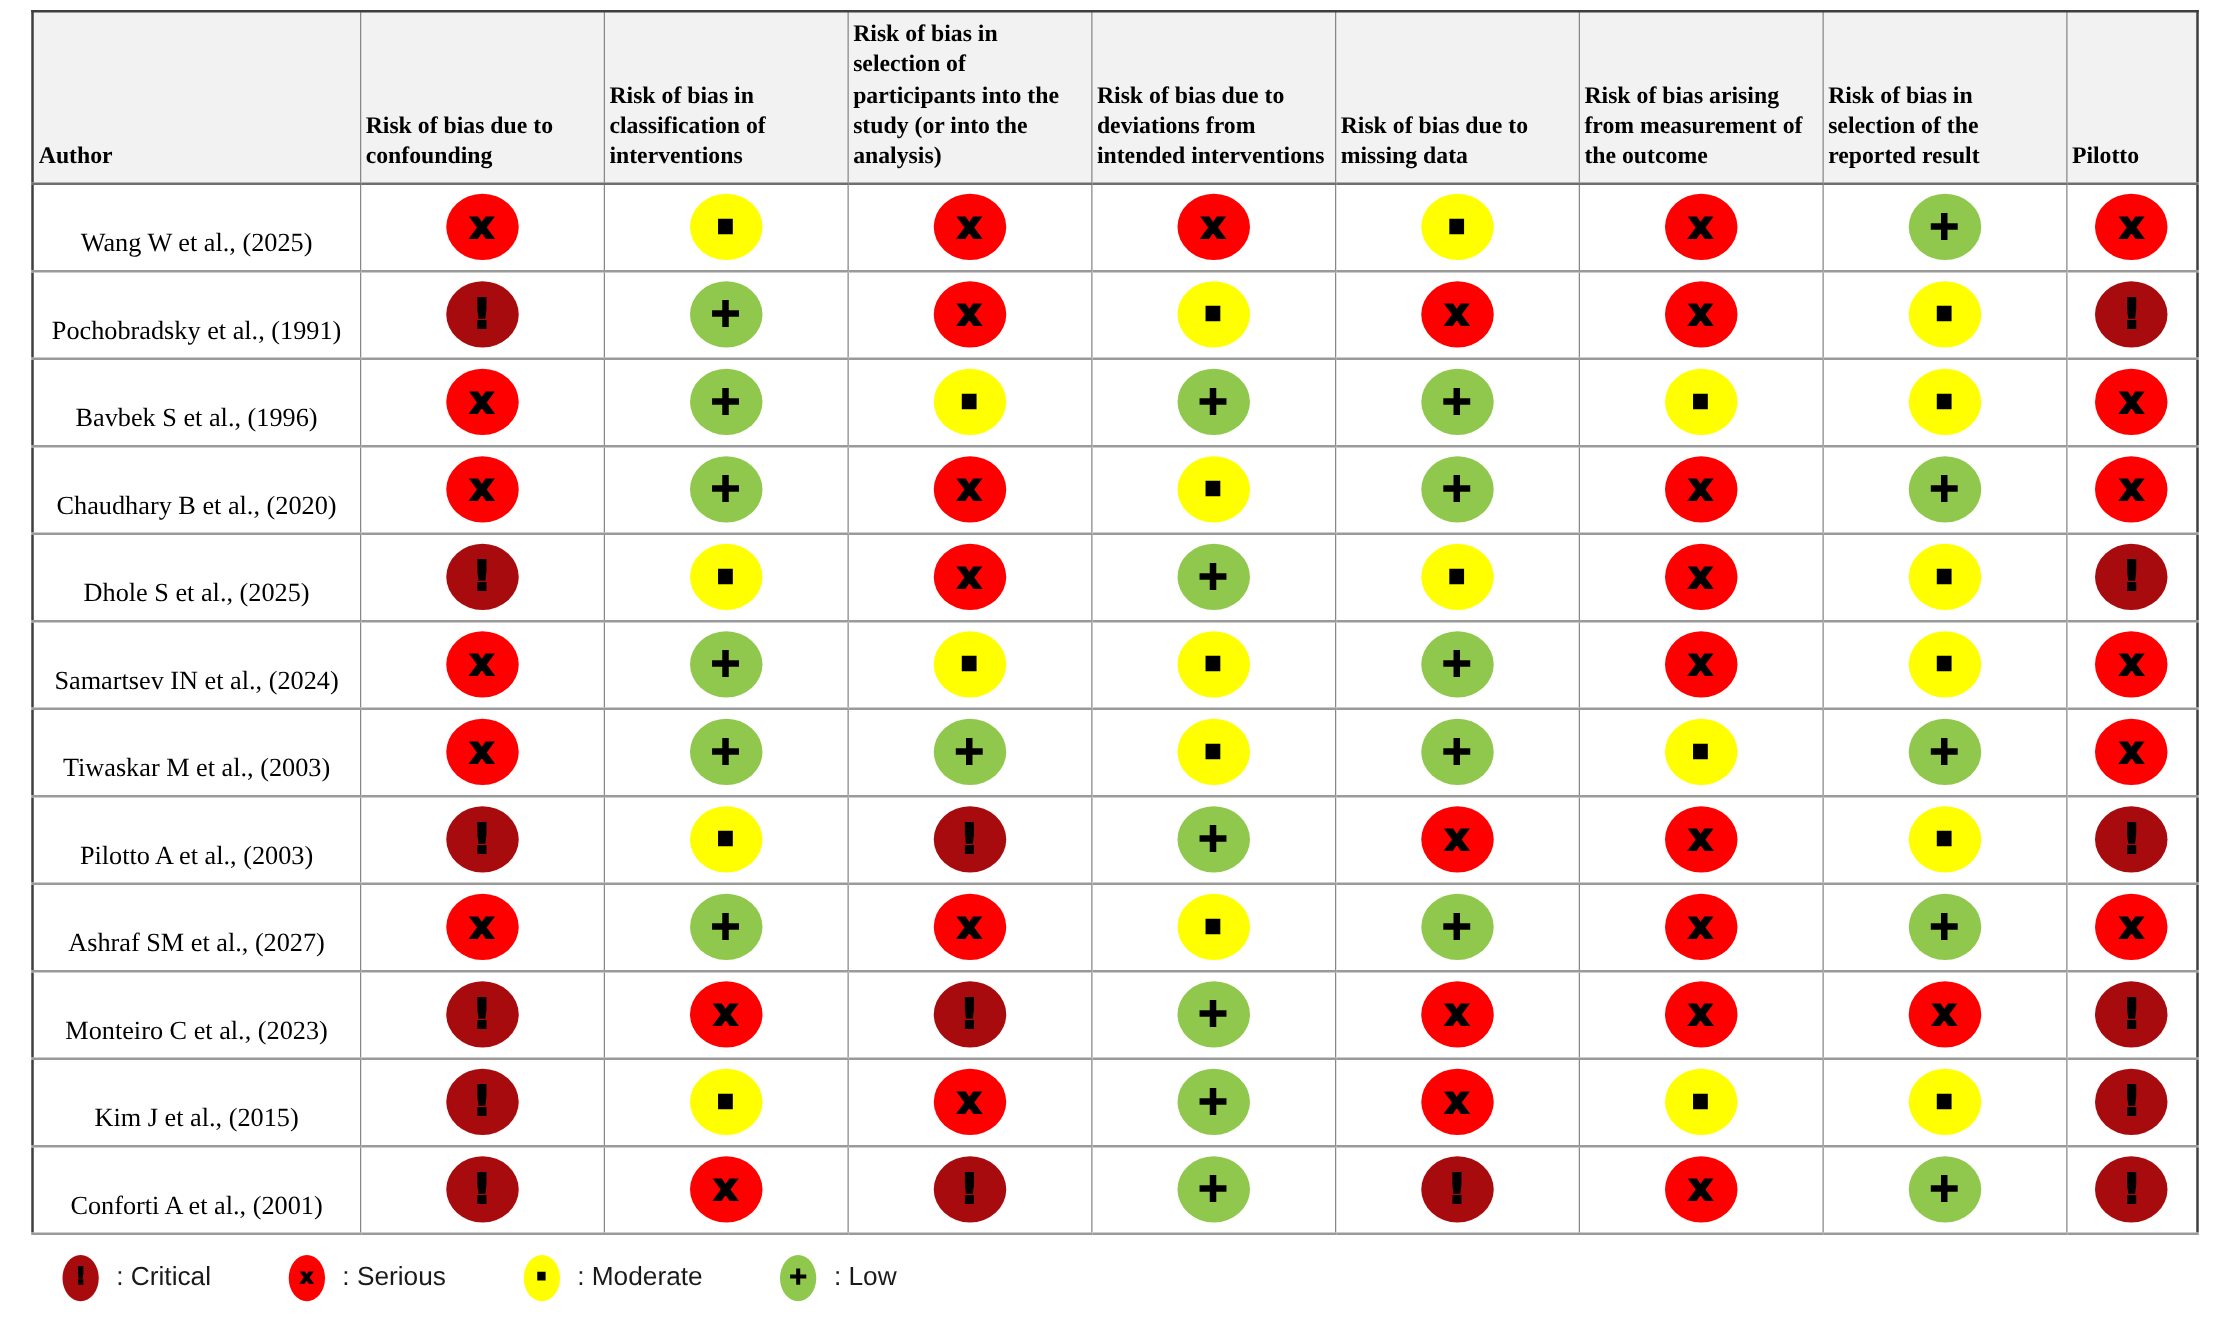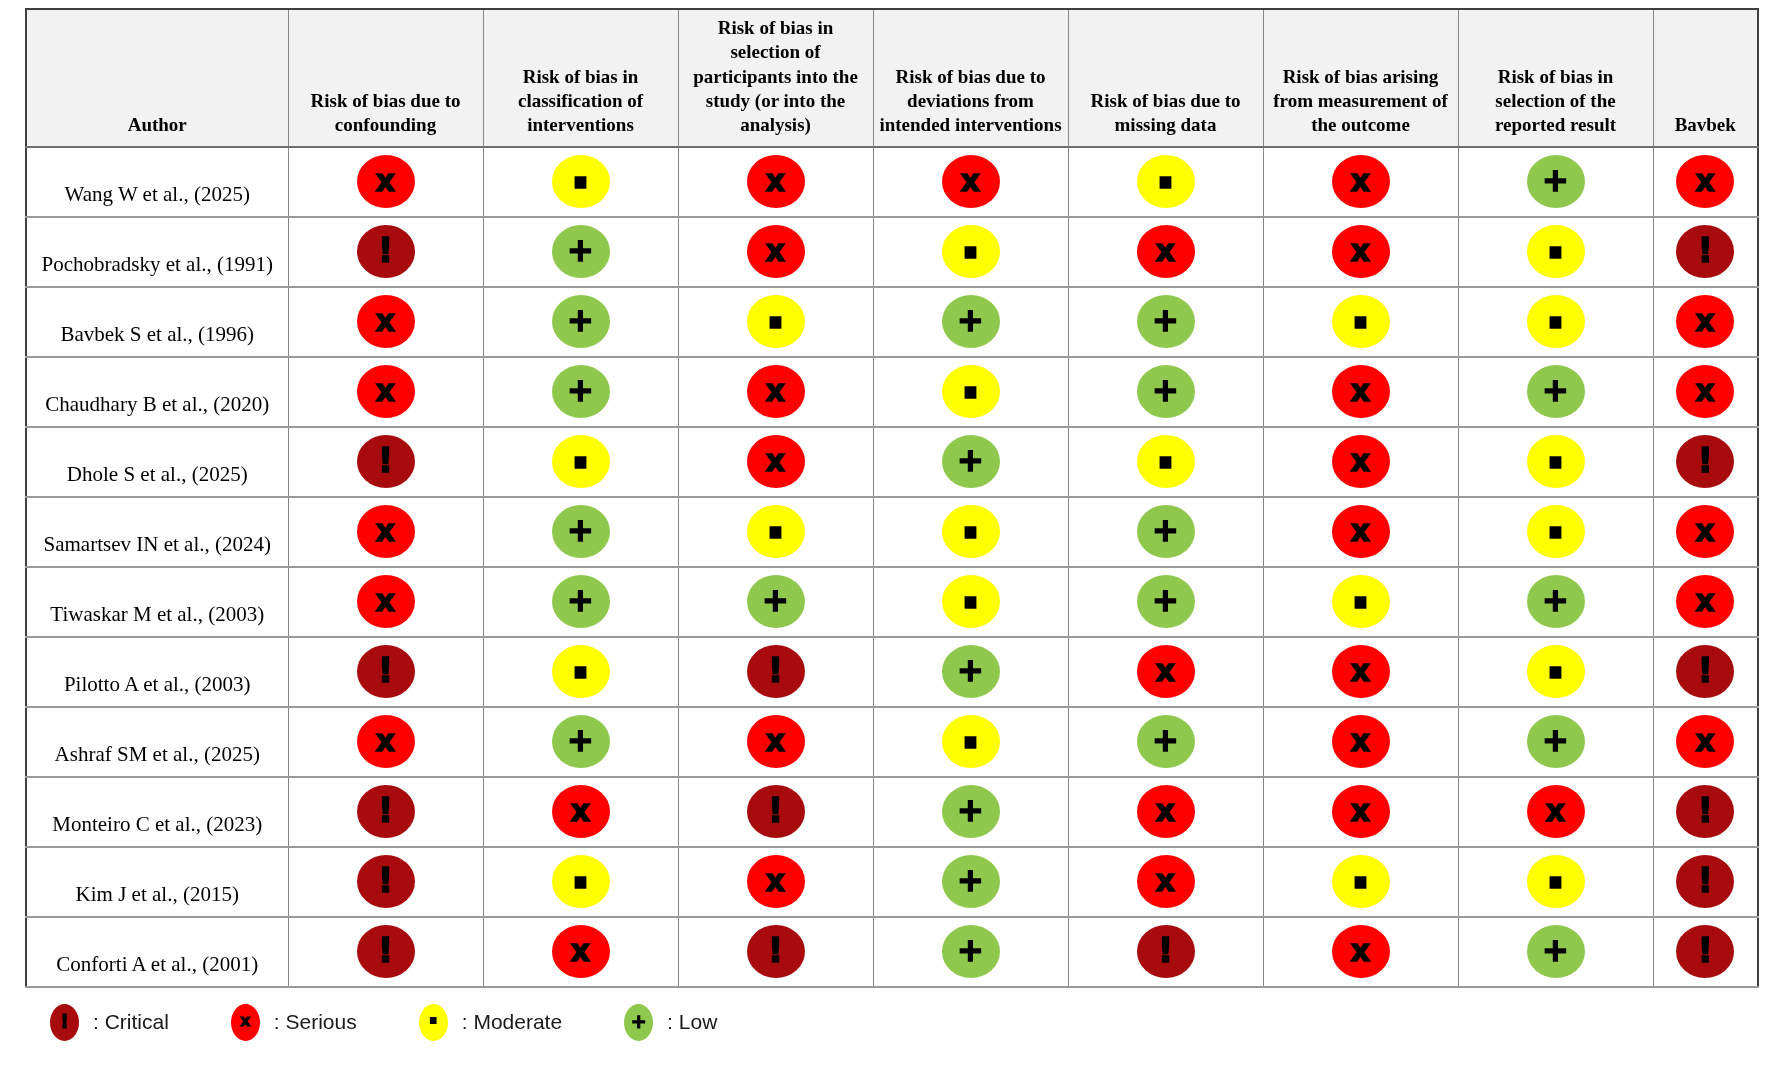--- a/index.html
+++ b/index.html
@@ -17,21 +17,21 @@
     border:2px solid #3f3f3f;
   }
   col.author-col{width:262px;}
   col.mid-col{width:195px;}
   col.overall-col{width:105px;}
   .rob th{
     background:#f2f2f2;
     border:1px solid #878787;
     border-bottom:2px solid #6e6e6e;
     vertical-align:bottom;
-    text-align:center;
+    text-align:left;
     font-weight:bold;
     font-size:19px;
     line-height:1.28;
     padding:6px 4px 8px 4px;
     height:128px;
     box-sizing:border-box;
     color:#000;
   }
   .rob td{
     border:1px solid #878787;
@@ -107,21 +107,21 @@
     <thead>
       <tr id="header-row">
           <th>Author</th>
           <th>Risk of bias due to confounding</th>
           <th>Risk of bias in classification of interventions</th>
           <th>Risk of bias in selection of participants into the study (or into the analysis)</th>
           <th>Risk of bias due to deviations from intended interventions</th>
           <th>Risk of bias due to missing data</th>
           <th>Risk of bias arising from measurement of the outcome</th>
           <th>Risk of bias in selection of the reported result</th>
-          <th>Bavbek</th>
+          <th>Pilotto</th>
         </tr>
     </thead>
     <tbody id="rob-body">
         <tr>
           <td class="author">Wang W et al., (2025)</td>
           <td class="rating">
             <div class="ellipse" style="background: rgb(254, 0, 0);">
               <span class="sym sym-serious">x</span>
             </div>
           </td>
@@ -456,21 +456,21 @@
               <span class="sym sym-moderate">-</span>
             </div>
           </td>
           <td class="rating">
             <div class="ellipse" style="background: rgb(168, 11, 13);">
               <span class="sym sym-critical">!</span>
             </div>
           </td>
         </tr>
         <tr>
-          <td class="author">Ashraf SM et al., (2025)</td>
+          <td class="author">Ashraf SM et al., (2027)</td>
           <td class="rating">
             <div class="ellipse" style="background: rgb(254, 0, 0);">
               <span class="sym sym-serious">x</span>
             </div>
           </td>
           <td class="rating">
             <div class="ellipse" style="background: rgb(144, 200, 78);">
               <span class="sym sym-low">+</span>
             </div>
           </td>

